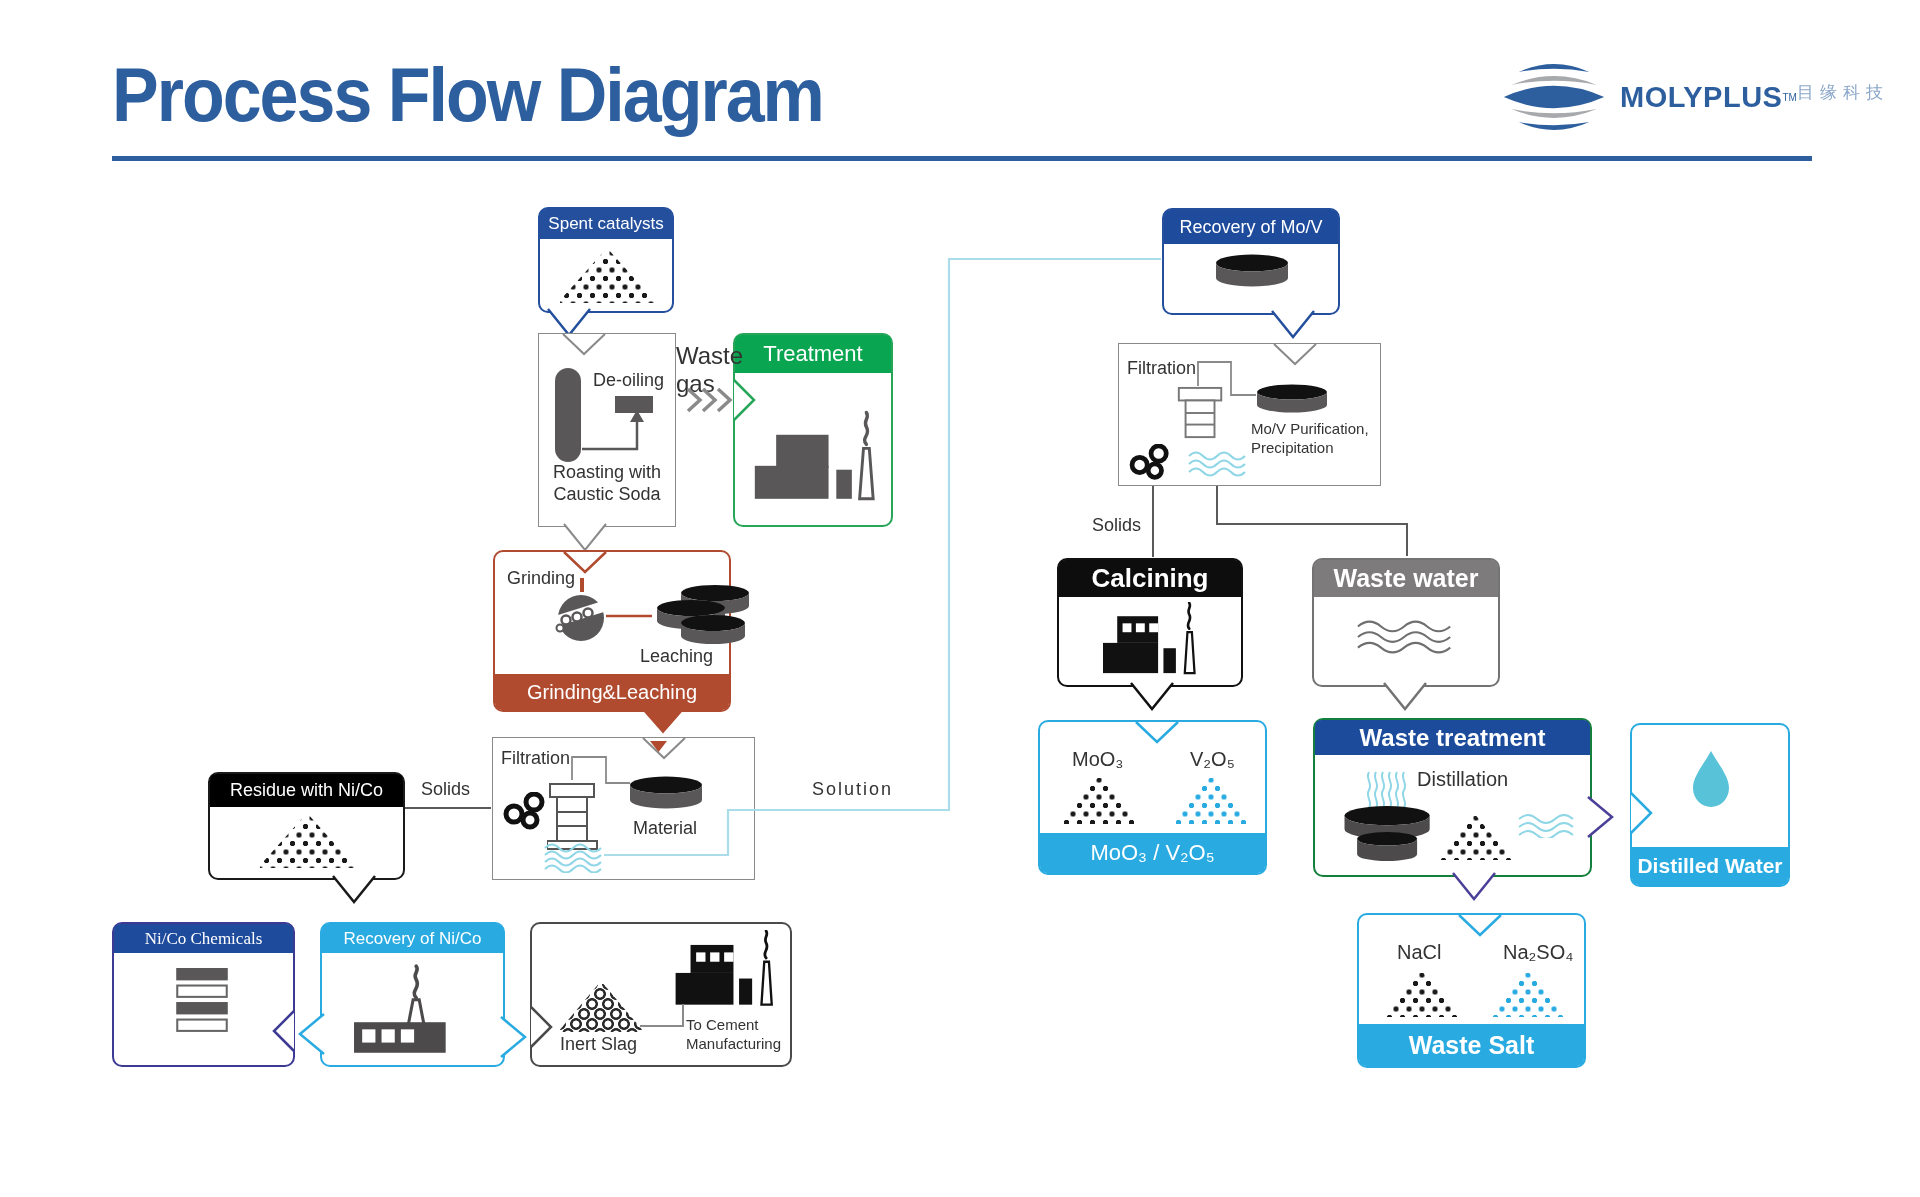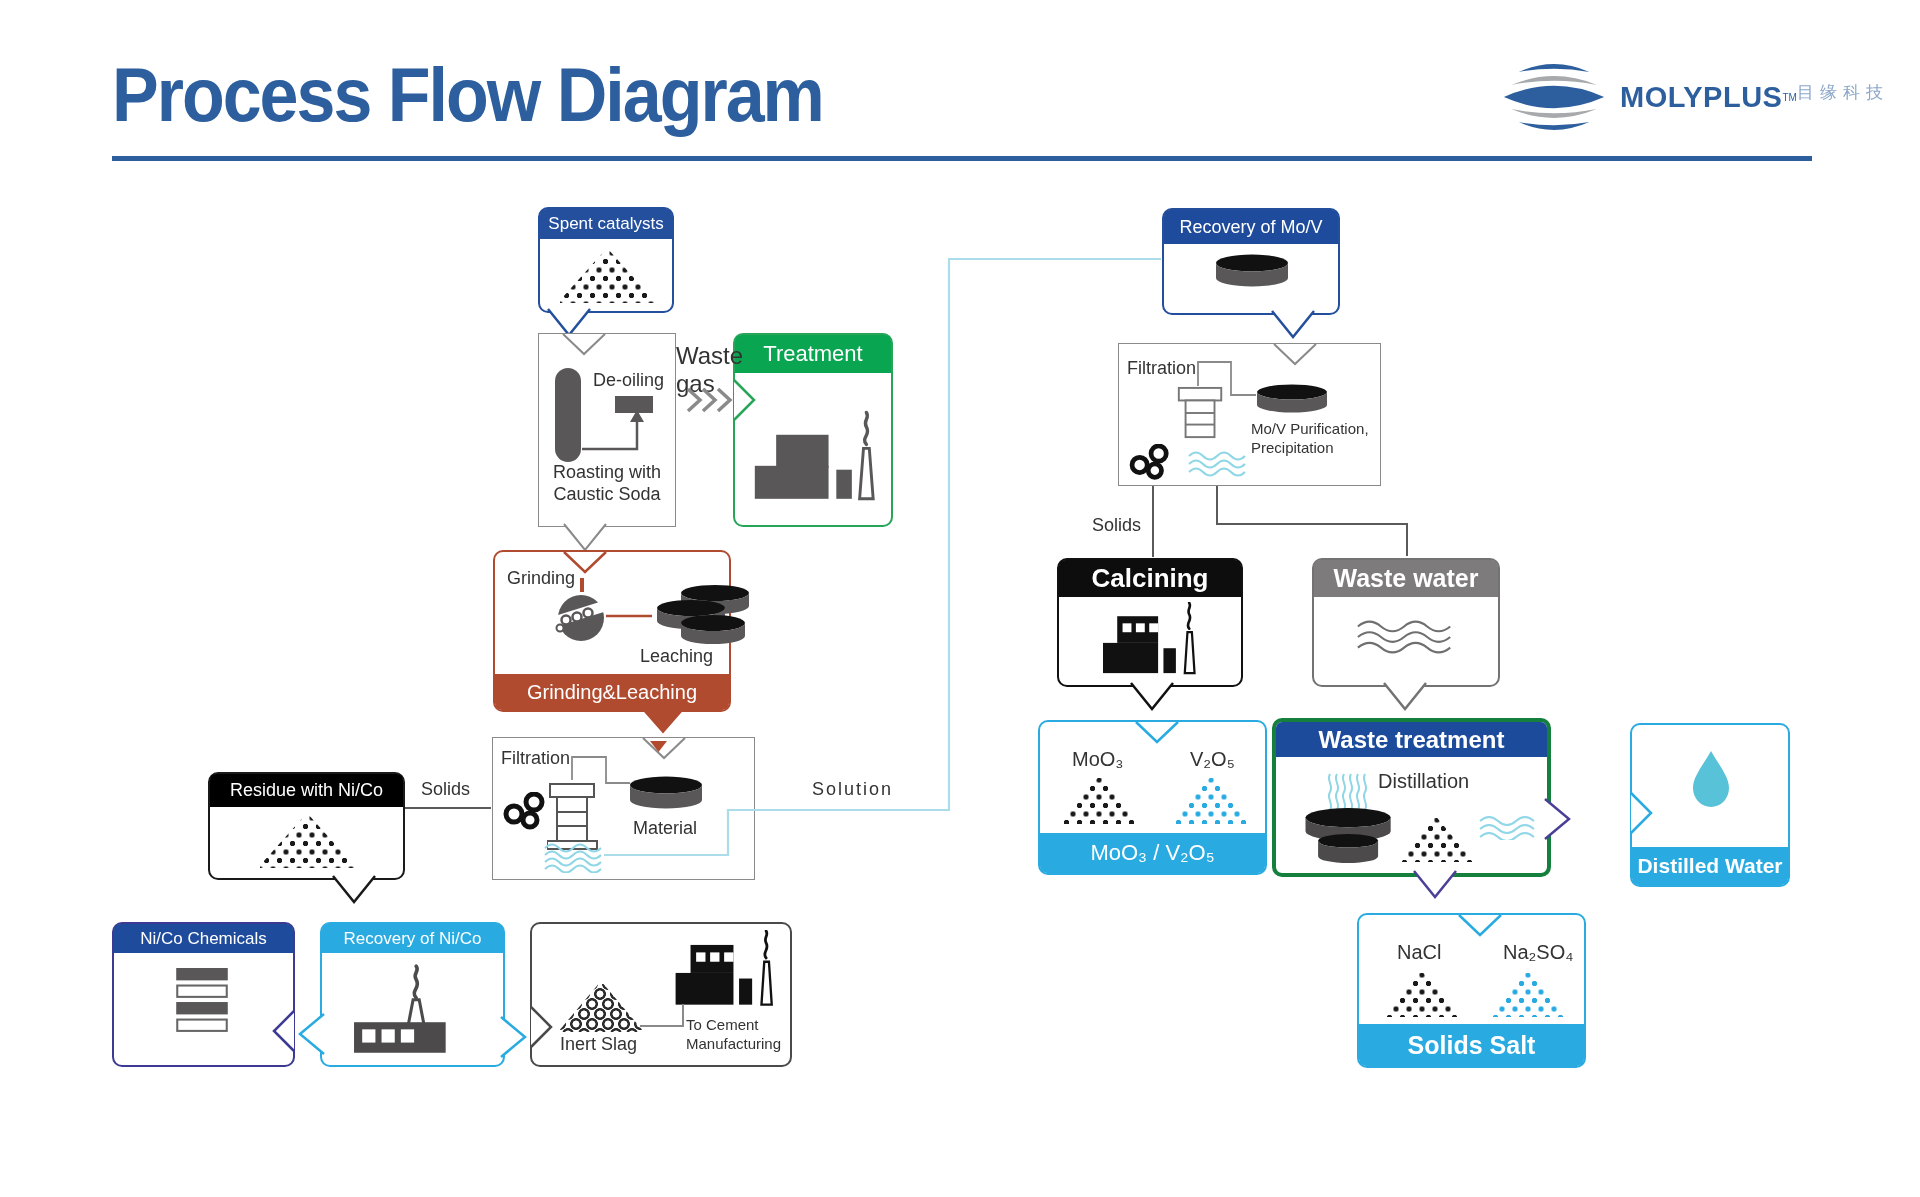--- a/index.html
+++ b/index.html
@@ -191,21 +191,21 @@
 
   <div class="bx rnd" style="left:208px;top:772px;width:197px;height:108px;border:2px solid #1a1a1a;">
     <div class="hdr" style="height:33px;background:#000;font-size:18px;">Residue with Ni/Co</div>
     <div class="dots" style="--dc:#1a1a1a;left:50px;top:42px;width:94px;height:52px;"></div>
     <svg class="tail" style="left:121px;bottom:-26px;" width="46" height="28">
         <path d="M2,0 L23,26 L44,0" fill="#fff" stroke="#1a1a1a" stroke-width="2.5"></path>
       </svg>
   </div>
 
   <div class="bx rnd" style="left:112px;top:922px;width:183px;height:145px;border:2px solid #3d3a94;">
-    <div class="hdr" style="height:29px;background:#1e4b9b;font-size:17px;">Ni/Co Chemicals</div>
+    <div class="hdr" style="height:29px;background:#1e4b9b;font-size:17px;font-family:Liberation Serif, serif;">Ni/Co Chemicals</div>
     <svg style="position:absolute;left:62px;top:44px;" width="52" height="66" viewBox="0 0 50 64">
       <rect x="0" y="0" width="50" height="12" fill="#595757"></rect>
       <rect x="1" y="17" width="48" height="11" fill="#fff" stroke="#666" stroke-width="2"></rect>
       <rect x="0" y="33" width="50" height="12" fill="#595757"></rect>
       <rect x="1" y="50" width="48" height="11" fill="#fff" stroke="#666" stroke-width="2"></rect>
     </svg>
     <svg class="notch" style="right:-2px;top:85px;" width="24" height="44">
         <path d="M23,2 L3,22 L23,42" fill="#fff" stroke="#3d3a94" stroke-width="2.5"></path>
       </svg>
   </div>
@@ -319,21 +319,21 @@
     <svg class="notch" style="left:95px;top:-2px;" width="44" height="24">
         <path d="M1,2 L22,22 L43,2" fill="#fff" stroke="#29abe2" stroke-width="2.5"></path>
       </svg>
     <div class="lbl" style="left:32px;top:26px;font-size:20px;">MoO₃</div>
     <div class="lbl" style="left:150px;top:26px;font-size:20px;">V₂O₅</div>
     <div class="dots" style="--dc:#1a1a1a;left:20px;top:56px;width:80px;height:46px;"></div>
     <div class="dots" style="--dc:#29abe2;left:132px;top:56px;width:80px;height:46px;"></div>
     <div class="ftr" style="height:40px;background:#29abe2;font-size:22px;">MoO₃ / V₂O₅</div>
   </div>
 
-  <div class="bx rnd" style="left:1272px;top:718px;width:279px;height:159px;border:4px solid #15803d;">
+  <div class="bx rnd" style="left:1313px;top:718px;width:279px;height:159px;border:2px solid #15803d;">
     <div class="hdr" style="height:35px;background:#1c4b9c;font-size:24px;font-weight:bold;">Waste treatment</div>
     <svg style="position:absolute;left:50px;top:44px;" width="44" height="46" viewBox="0 0 44 46">
       <path d="M4,44 c4,-7 -4,-11 0,-18 c4,-7 -4,-11 0,-18" stroke="#8fd6e6" stroke-width="2" fill="none"></path>
       <path d="M11,44 c4,-7 -4,-11 0,-18 c4,-7 -4,-11 0,-18" stroke="#8fd6e6" stroke-width="2" fill="none"></path>
       <path d="M18,44 c4,-7 -4,-11 0,-18 c4,-7 -4,-11 0,-18" stroke="#8fd6e6" stroke-width="2" fill="none"></path>
       <path d="M25,44 c4,-7 -4,-11 0,-18 c4,-7 -4,-11 0,-18" stroke="#8fd6e6" stroke-width="2" fill="none"></path>
       <path d="M32,44 c4,-7 -4,-11 0,-18 c4,-7 -4,-11 0,-18" stroke="#8fd6e6" stroke-width="2" fill="none"></path>
       <path d="M39,44 c4,-7 -4,-11 0,-18 c4,-7 -4,-11 0,-18" stroke="#8fd6e6" stroke-width="2" fill="none"></path>
     </svg>
     <div class="lbl" style="left:102px;top:48px;font-size:20px;">Distillation</div>
@@ -368,16 +368,16 @@
   </div>
 
   <div class="bx rnd" style="left:1357px;top:913px;width:229px;height:155px;border:2px solid #29abe2;">
     <svg class="notch" style="left:99px;top:-2px;" width="44" height="24">
         <path d="M1,2 L22,22 L43,2" fill="#fff" stroke="#29abe2" stroke-width="2.5"></path>
       </svg>
     <div class="lbl" style="left:38px;top:26px;font-size:20px;">NaCl</div>
     <div class="lbl" style="left:134px;top:26px;font-size:20px;margin-left:10px;">Na₂SO₄</div>
     <div class="dots" style="--dc:#1a1a1a;left:24px;top:58px;width:76px;height:44px;"></div>
     <div class="dots" style="--dc:#29abe2;left:130px;top:58px;width:76px;height:44px;"></div>
-    <div class="ftr" style="height:42px;background:#29abe2;font-size:25px;font-weight:bold;">Solids Salt</div>
+    <div class="ftr" style="height:42px;background:#29abe2;font-size:25px;font-weight:bold;">Waste Salt</div>
   </div>
 
 </div>
 
 </body></html>

